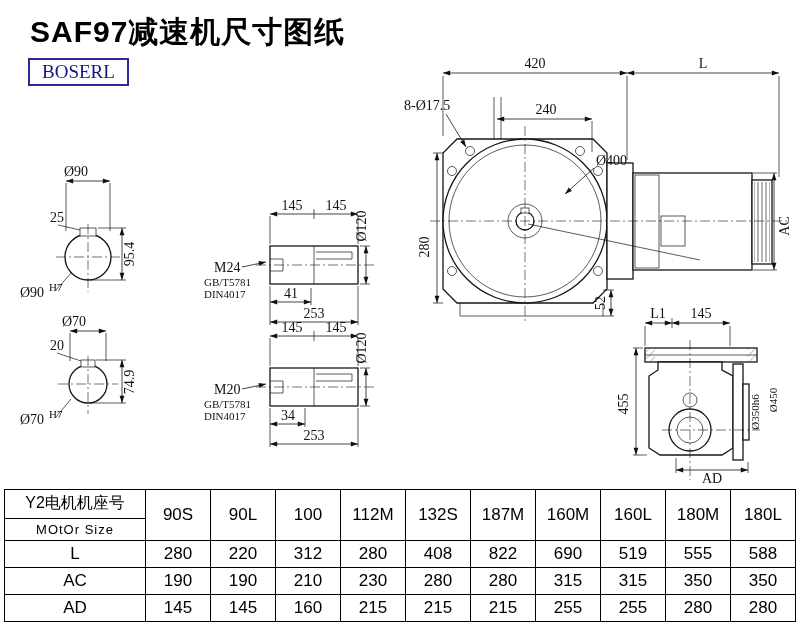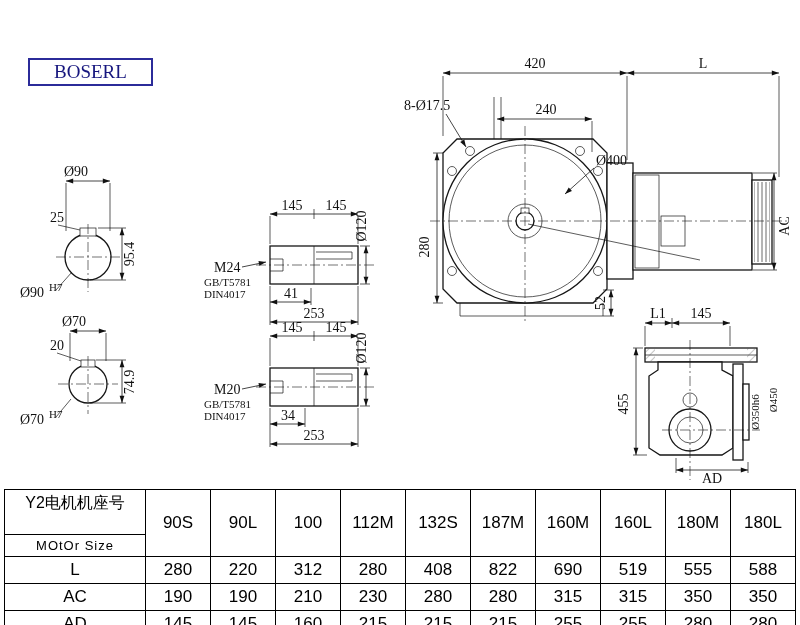--- a/index.html
+++ b/index.html
@@ -2,49 +2,50 @@
 <html><head>
 <meta charset="utf-8">
 <style>
   *{box-sizing:border-box}
   html,body{margin:0;padding:0}
   body{width:800px;height:625px;background:#fff}
   .page{position:relative;width:800px;height:625px;background:#fff;overflow:hidden;color:#000}
   .title{position:absolute;left:30px;top:12px;margin:0;font-family:"Liberation Sans",sans-serif;
          font-size:30px;font-weight:700;color:#000;letter-spacing:1px}
   .logo{position:absolute;left:28px;top:58px;border:2px solid #2b2b99;color:#16167e;
-        font-family:"Liberation Serif",serif;font-size:19px;line-height:24px;padding:0 24px}
+        font-family:"Liberation Serif",serif;font-size:19px;line-height:24px;padding:0 12px}
   .drawing{position:absolute;left:0;top:0}
 
   
   .ln{fill:none;stroke:#161616;stroke-width:1.3}
   .tn{fill:none;stroke:#161616;stroke-width:0.7}
   .dm{fill:none;stroke:#161616;stroke-width:0.8;marker-start:url(#arr);marker-end:url(#arr)}
   .ldr{fill:none;stroke:#161616;stroke-width:0.8;marker-end:url(#arr)}
   .cl{fill:none;stroke:#161616;stroke-width:0.6;stroke-dasharray:10 3 2 3}
   .tx{font-family:"Liberation Serif",serif;font-size:14px;fill:#111}
   .ts{font-family:"Liberation Serif",serif;font-size:11px;fill:#111}
   .tm{text-anchor:middle}
   .wf{fill:#fff}
 
   
   .size-table{position:absolute;left:4px;top:489px;border-collapse:collapse;table-layout:fixed;background:#fff}
   .size-table td{border:1.8px solid #000;text-align:center;vertical-align:middle;
         font-family:"Liberation Sans",sans-serif;font-size:17px;color:#000;padding:0}
   .size-table tr.hdr td{height:46px}
   .size-table tr.val td{height:27px}
   .corner{padding:0}
-  .corner-cn{font-size:16px;border-bottom:1.6px solid #000;padding:3px 0 20px}
+  .corner-cn{font-size:16px;border-bottom:1.6px solid #000;padding:3px 0 4px}
   .corner-en{font-size:13px;padding:3px 0;letter-spacing:1px}
 </style>
 </head>
 <body>
 
 <div class="page">
 
+  <h1 class="title">SAF97减速机尺寸图纸</h1>
   <div class="logo">BOSERL</div>
 
   <svg class="drawing" width="800" height="488" viewBox="0 0 800 488">
     <defs>
       <marker id="arr" viewBox="0 0 10 10" refX="9.5" refY="5" markerWidth="10" markerHeight="10" orient="auto-start-reverse">
         <path d="M0.5,2 L9.5,5 L0.5,8 Z" fill="#111"></path>
       </marker>
       <pattern id="hatch" width="5" height="5" patternUnits="userSpaceOnUse" patternTransform="rotate(45)">
         <line x1="0" y1="0" x2="0" y2="5" stroke="#555" stroke-width="0.7"></line>
       </pattern>

